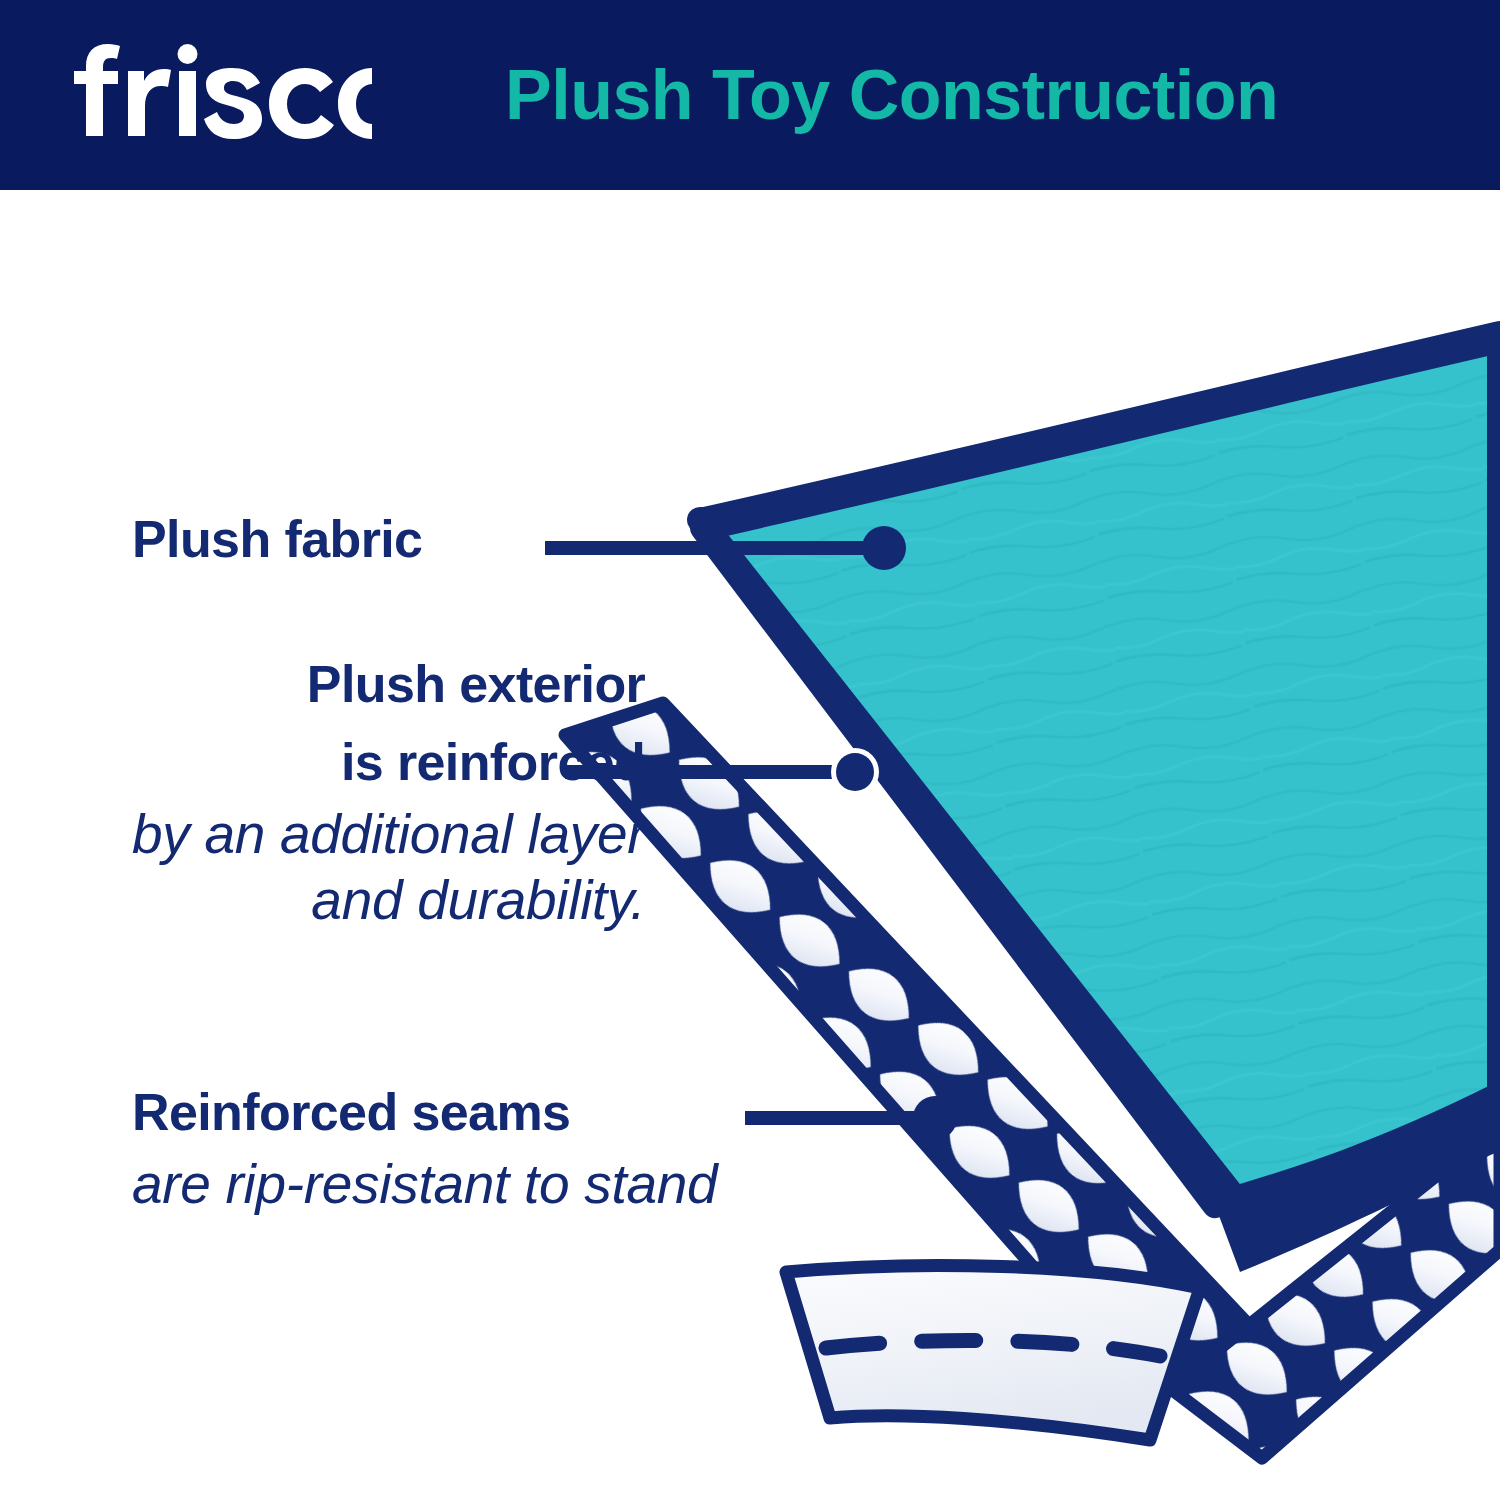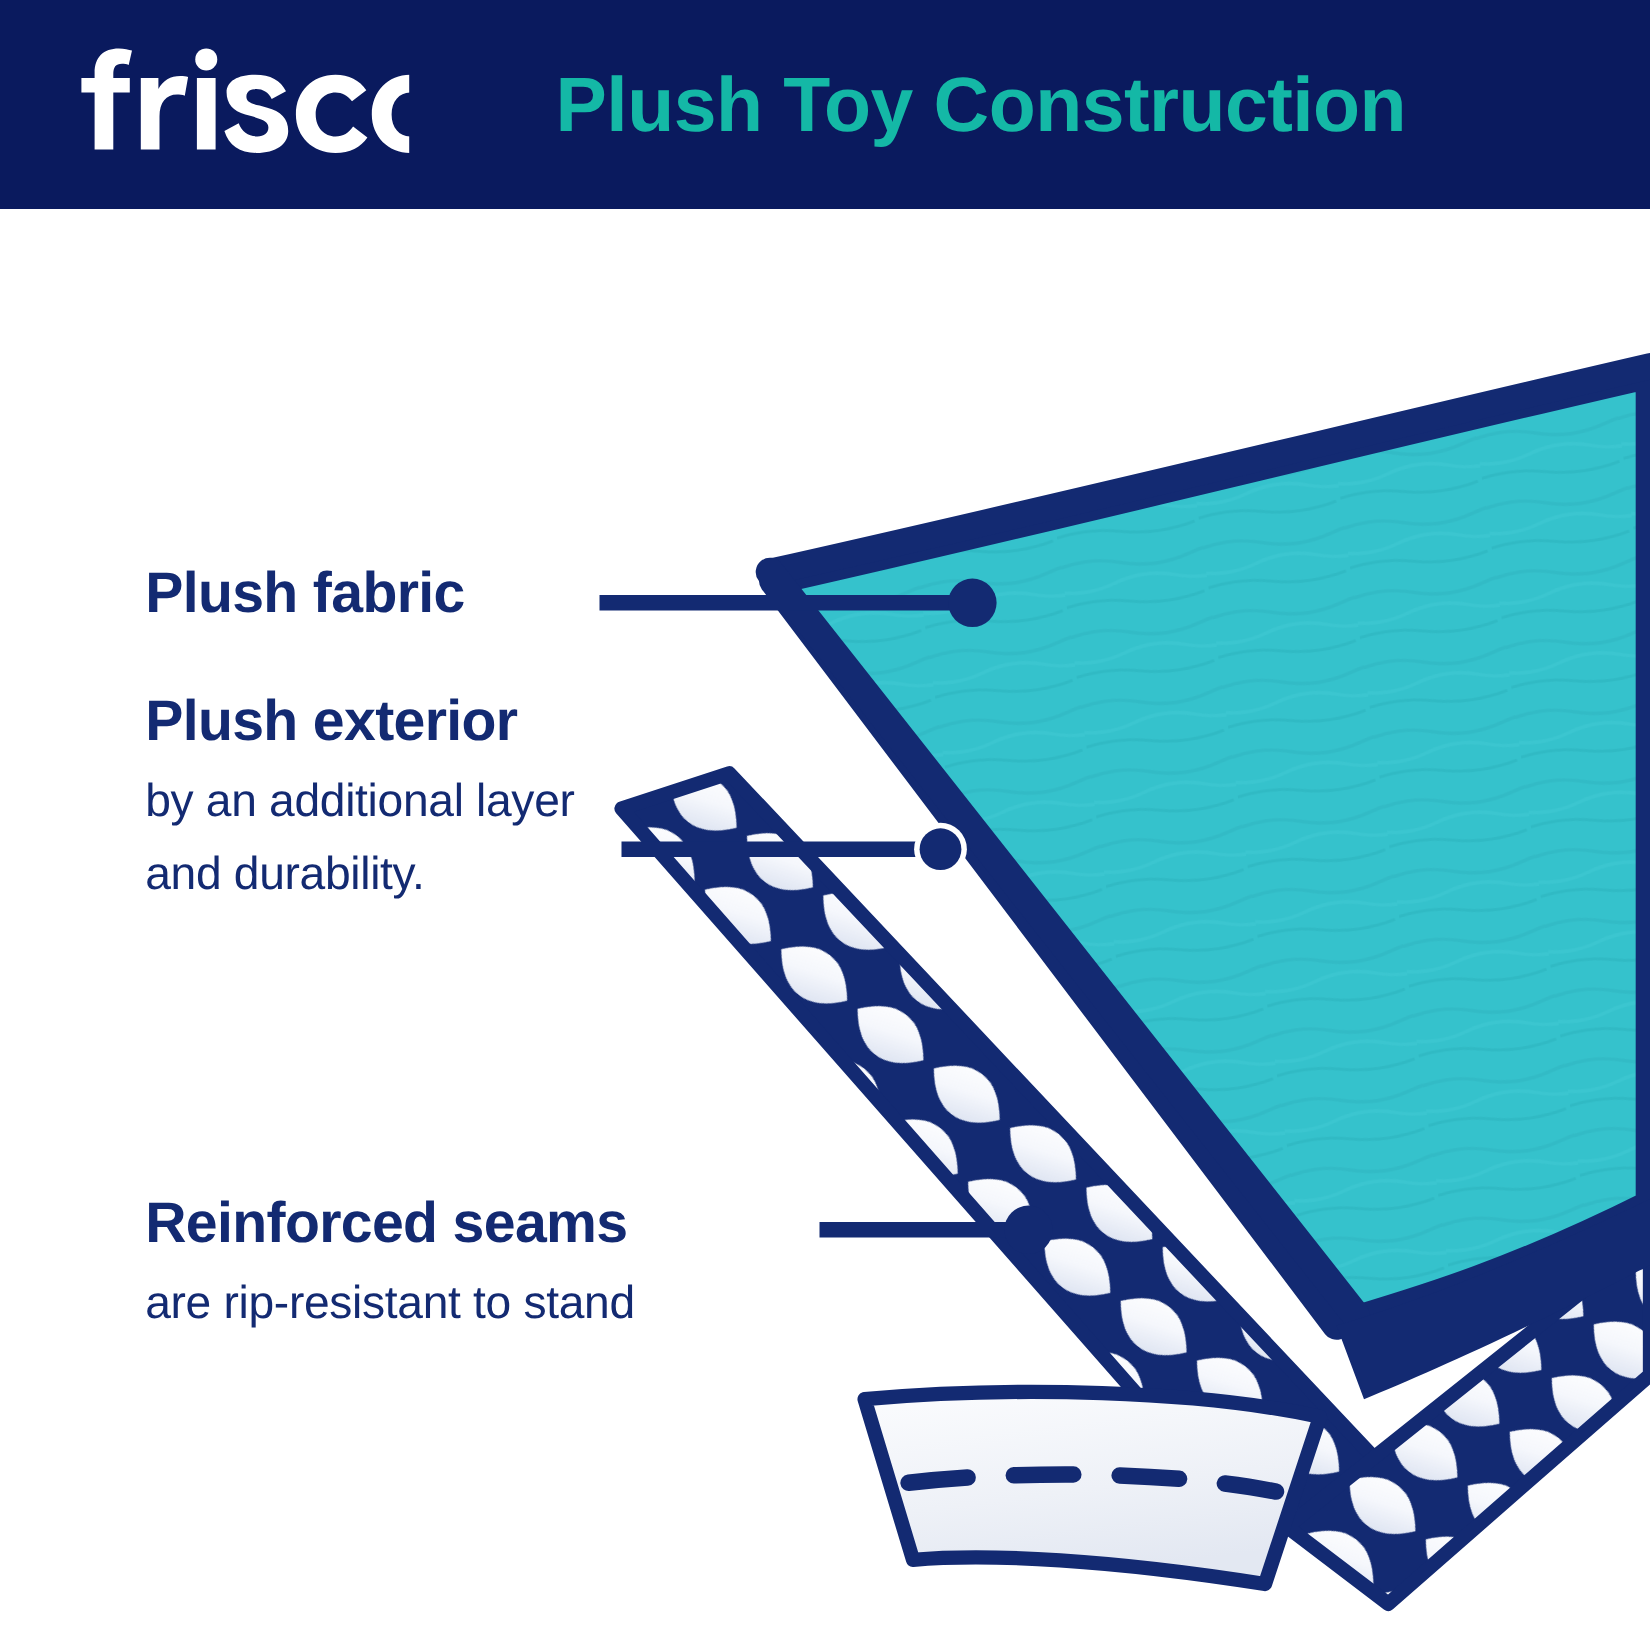--- a/index.html
+++ b/index.html
@@ -43,27 +43,28 @@
   .lbl{position:absolute;color:#132a72;}
   .lbl .hd{
     font-weight:bold;
     font-size:52px;
     line-height:78px;
     letter-spacing:-0.6px;
     white-space:nowrap;
   }
   .lbl .bd{
     font-weight:normal;
-    font-size:42px;
+    font-size:55px;
     line-height:66px;
     letter-spacing:-0.3px;
     white-space:nowrap;
+    font-style:italic;
   }
   #lbl-plush-fabric{left:132px;top:500px;}
-  #lbl-plush-exterior{left:132px;top:617px;}
+  #lbl-plush-exterior{left:132px;top:645px;text-align:right;}
   #lbl-reinforced-seams{left:132px;top:1073px;}
 </style>
 </head>
 <body>
 
 <div id="page">
 
   <div class="header">
 
     <div class="brand">
@@ -210,20 +211,21 @@
   </div>
 
   <div class="labels">
 
     <div class="lbl" id="lbl-plush-fabric">
       <div class="hd">Plush fabric</div>
     </div>
 
     <div class="lbl" id="lbl-plush-exterior">
       <div class="hd">Plush exterior</div>
+      <div class="hd">is reinforced</div>
       <div class="bd">by an additional layer</div>
       <div class="bd">and durability.</div>
     </div>
 
     <div class="lbl" id="lbl-reinforced-seams">
       <div class="hd">Reinforced seams</div>
       <div class="bd">are rip-resistant to stand</div>
     </div>
 
   </div>

